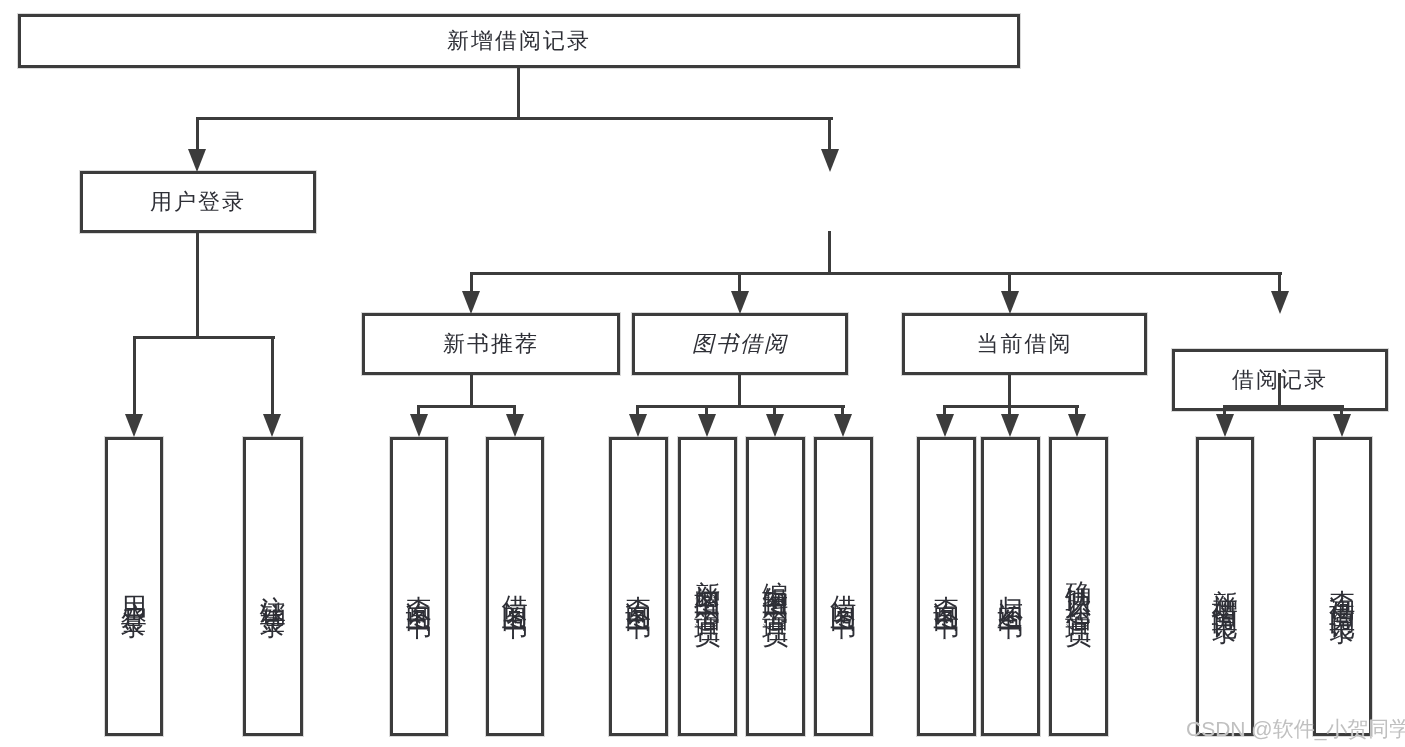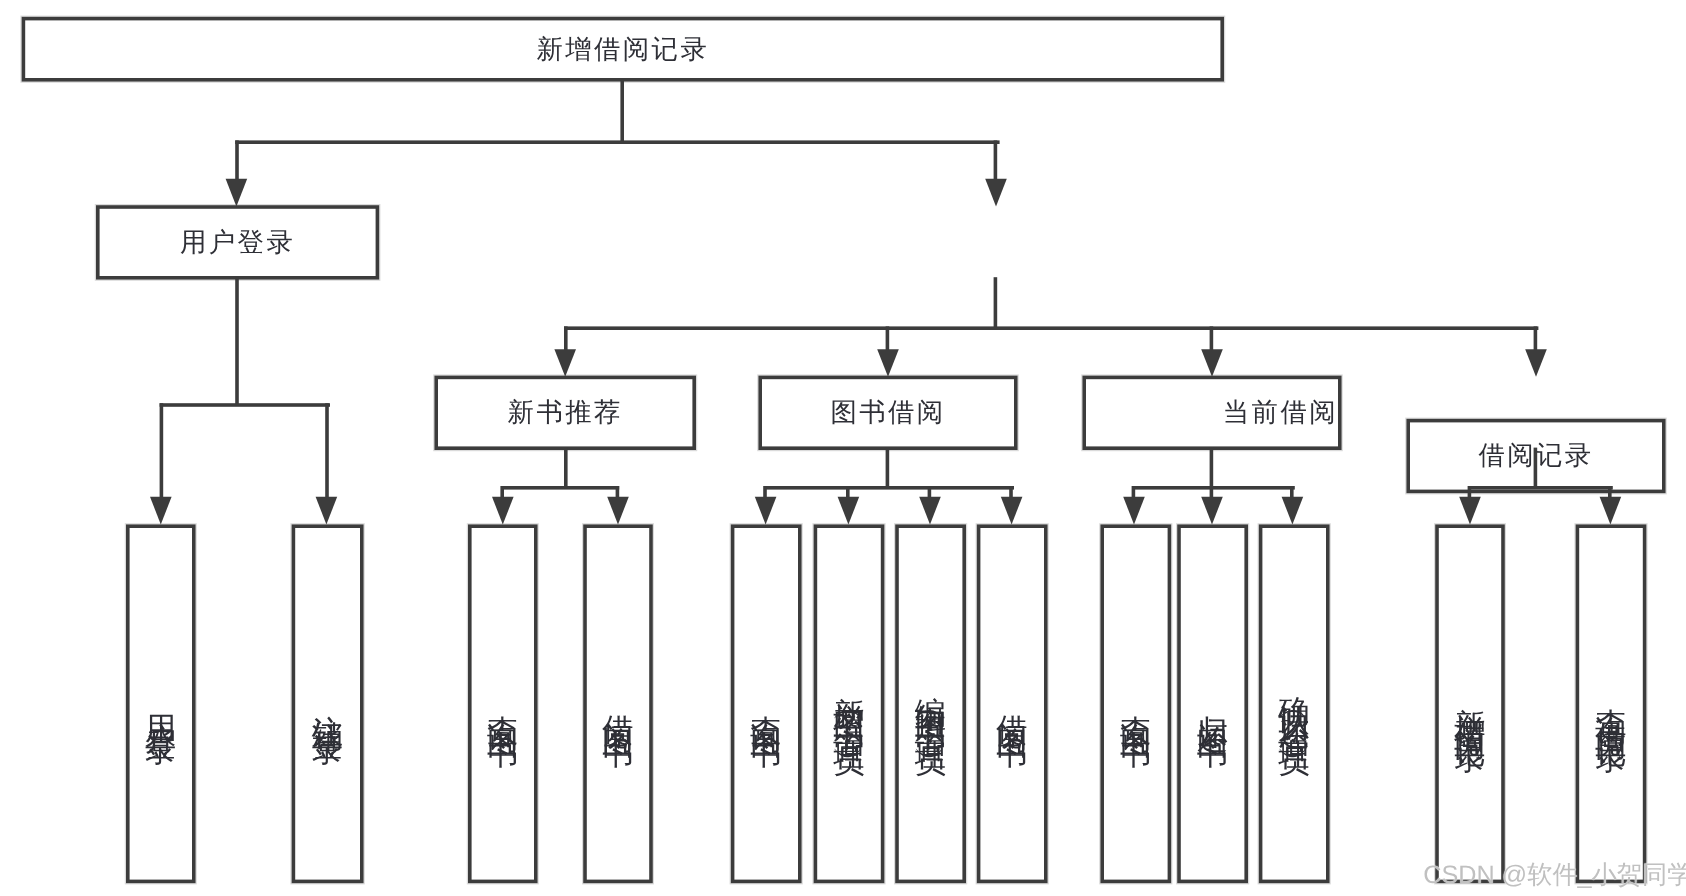--- a/index.html
+++ b/index.html
@@ -77,29 +77,29 @@
 
   <div class="node node-h" style="left:18px;top:14px;width:1002px;height:54px;">
     <span class="label">新增借阅记录</span>
   </div>
 
   <div class="node node-h" style="left:80px;top:171px;width:236px;height:62px;">
     <span class="label">用户登录</span>
   </div>
 
 
-  <div class="node node-h" style="left:362px;top:313px;width:218px;height:62px;">
+  <div class="node node-h" style="left:362px;top:313px;width:258px;height:62px;">
     <span class="label">新书推荐</span>
   </div>
 
-  <div class="node node-h" style="left:632px;top:313px;width:216px;height:62px;">
+  <div class="node node-h" style="left:632px;top:313px;width:216px;height:62px;font-style:italic;">
     <span class="label">图书借阅</span>
   </div>
 
-  <div class="node node-h" style="left:902px;top:313px;width:216px;height:62px;justify-content:flex-end;">
+  <div class="node node-h" style="left:902px;top:313px;width:245px;height:62px;">
     <span class="label">当前借阅</span>
   </div>
 
   <div class="node node-h" style="left:1172px;top:313px;width:216px;height:62px;margin-top:36px;">
     <span class="label">借阅记录</span>
   </div>
 
   <div class="node node-v" style="left:105px;top:437px;width:58px;height:299px;">
     <span class="label">用户登录</span>
   </div>

